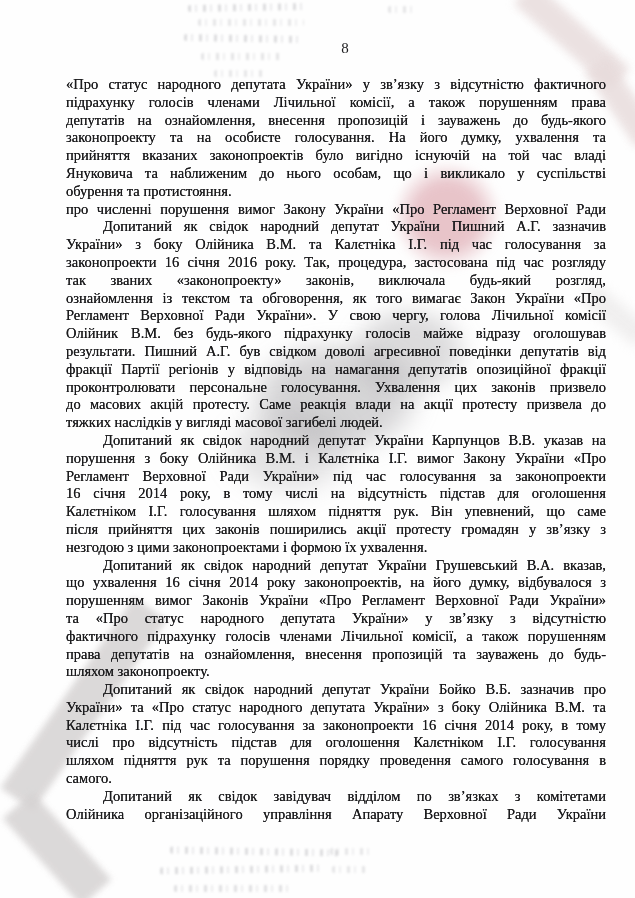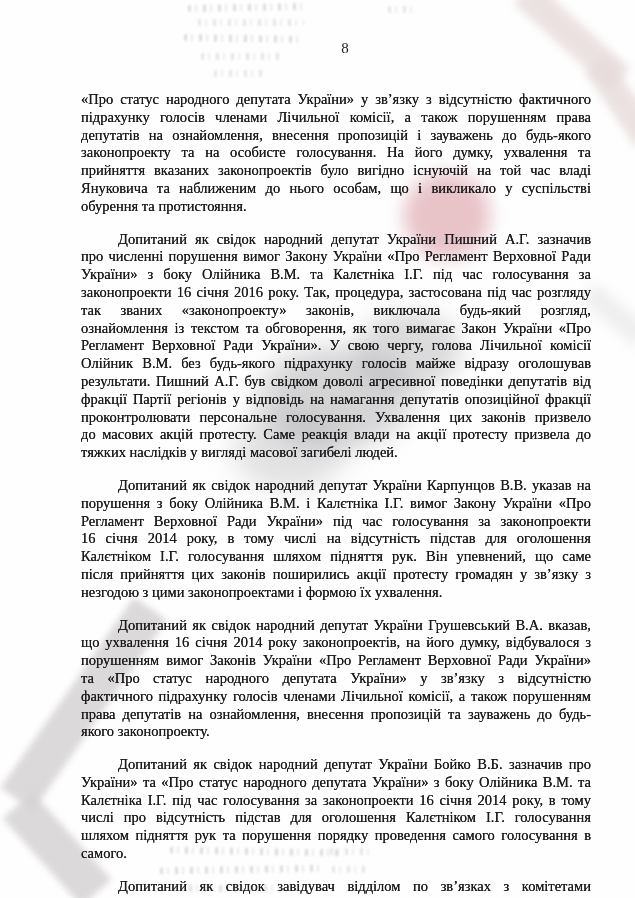--- a/index.html
+++ b/index.html
@@ -46,21 +46,21 @@
   
   .page-number{
     position:absolute;z-index:1;left:330px;top:40px;width:30px;
     text-align:center;font-size:15px;
   }
   .text-block{
     position:absolute;z-index:1;left:66px;top:76px;width:540px;
     font-size:14.5px;line-height:17.8px;
     text-shadow:0 0 .4px currentColor;
   }
-  .para{margin:15px;}
+  .para{margin:0;}
   .line{text-align:justify;text-align-last:justify;white-space:normal;}
   .line.last{text-align-last:left;}
   .line.indent{text-indent:37px;}
 </style>
 </head>
 <body>
 
 <div class="page">
 
   <div class="wm-layer">
@@ -93,22 +93,22 @@
       <div class="para">
         <div class="line">«Про статус народного депутата України» у зв’язку з відсутністю фактичного</div>
         <div class="line">підрахунку голосів членами Лічильної комісії, а також порушенням права</div>
         <div class="line">депутатів на ознайомлення, внесення пропозицій і зауважень до будь-якого</div>
         <div class="line">законопроекту та на особисте голосування. На його думку, ухвалення та</div>
         <div class="line">прийняття вказаних законопроектів було вигідно існуючій на той час владі</div>
         <div class="line">Януковича та наближеним до нього особам, що і викликало у суспільстві</div>
         <div class="line last">обурення та протистояння.</div>
       </div>
       <div class="para">
+        <div class="line">про численні порушення вимог Закону України «Про Регламент Верховної Ради</div>
         <div class="line indent">Допитаний як свідок народний депутат України Пишний А.Г.  зазначив</div>
-        <div class="line">про численні порушення вимог Закону України «Про Регламент Верховної Ради</div>
         <div class="line">України» з боку Олійника В.М. та Калєтніка І.Г. під час голосування за</div>
         <div class="line">законопроекти 16 січня 2016 року. Так, процедура, застосована під час розгляду</div>
         <div class="line">так званих «законопроекту» законів, виключала будь-який розгляд,</div>
         <div class="line">ознайомлення із текстом та обговорення, як того вимагає Закон України «Про</div>
         <div class="line">Регламент Верховної Ради України». У свою чергу, голова Лічильної комісії</div>
         <div class="line">Олійник В.М. без будь-якого підрахунку голосів майже відразу оголошував</div>
         <div class="line">результати. Пишний А.Г. був свідком доволі агресивної поведінки депутатів від</div>
         <div class="line">фракції Партії регіонів у відповідь на намагання депутатів опозиційної фракції</div>
         <div class="line">проконтролювати персональне голосування. Ухвалення цих законів призвело</div>
         <div class="line">до масових акцій протесту. Саме реакція влади на акції протесту призвела до</div>
@@ -123,21 +123,21 @@
         <div class="line">після прийняття цих законів поширились акції протесту громадян у зв’язку з</div>
         <div class="line last">незгодою з цими законопроектами і формою їх ухвалення.</div>
       </div>
       <div class="para">
         <div class="line indent">Допитаний як свідок народний депутат України Грушевський В.А. вказав,</div>
         <div class="line">що ухвалення  16 січня 2014 року законопроектів, на його думку, відбувалося з</div>
         <div class="line">порушенням вимог Законів України «Про Регламент Верховної Ради України»</div>
         <div class="line">та «Про статус народного депутата України» у зв’язку з відсутністю</div>
         <div class="line">фактичного підрахунку голосів членами Лічильної комісії, а також порушенням</div>
         <div class="line">права депутатів на ознайомлення, внесення пропозицій та зауважень до будь-</div>
-        <div class="line last">якого законопроекту.</div>
+        <div class="line last">шляхом законопроекту.</div>
       </div>
       <div class="para">
         <div class="line indent">Допитаний як свідок народний депутат України Бойко В.Б. зазначив про</div>
         <div class="line">України» та «Про статус народного депутата України» з боку Олійника В.М. та</div>
         <div class="line">Калєтніка І.Г. під час голосування за законопроекти 16 січня 2014 року, в тому</div>
         <div class="line">числі про відсутність підстав для оголошення Калєтніком І.Г. голосування</div>
         <div class="line">шляхом підняття рук та порушення порядку проведення самого голосування в</div>
         <div class="line last">самого.</div>
       </div>
       <div class="para">

